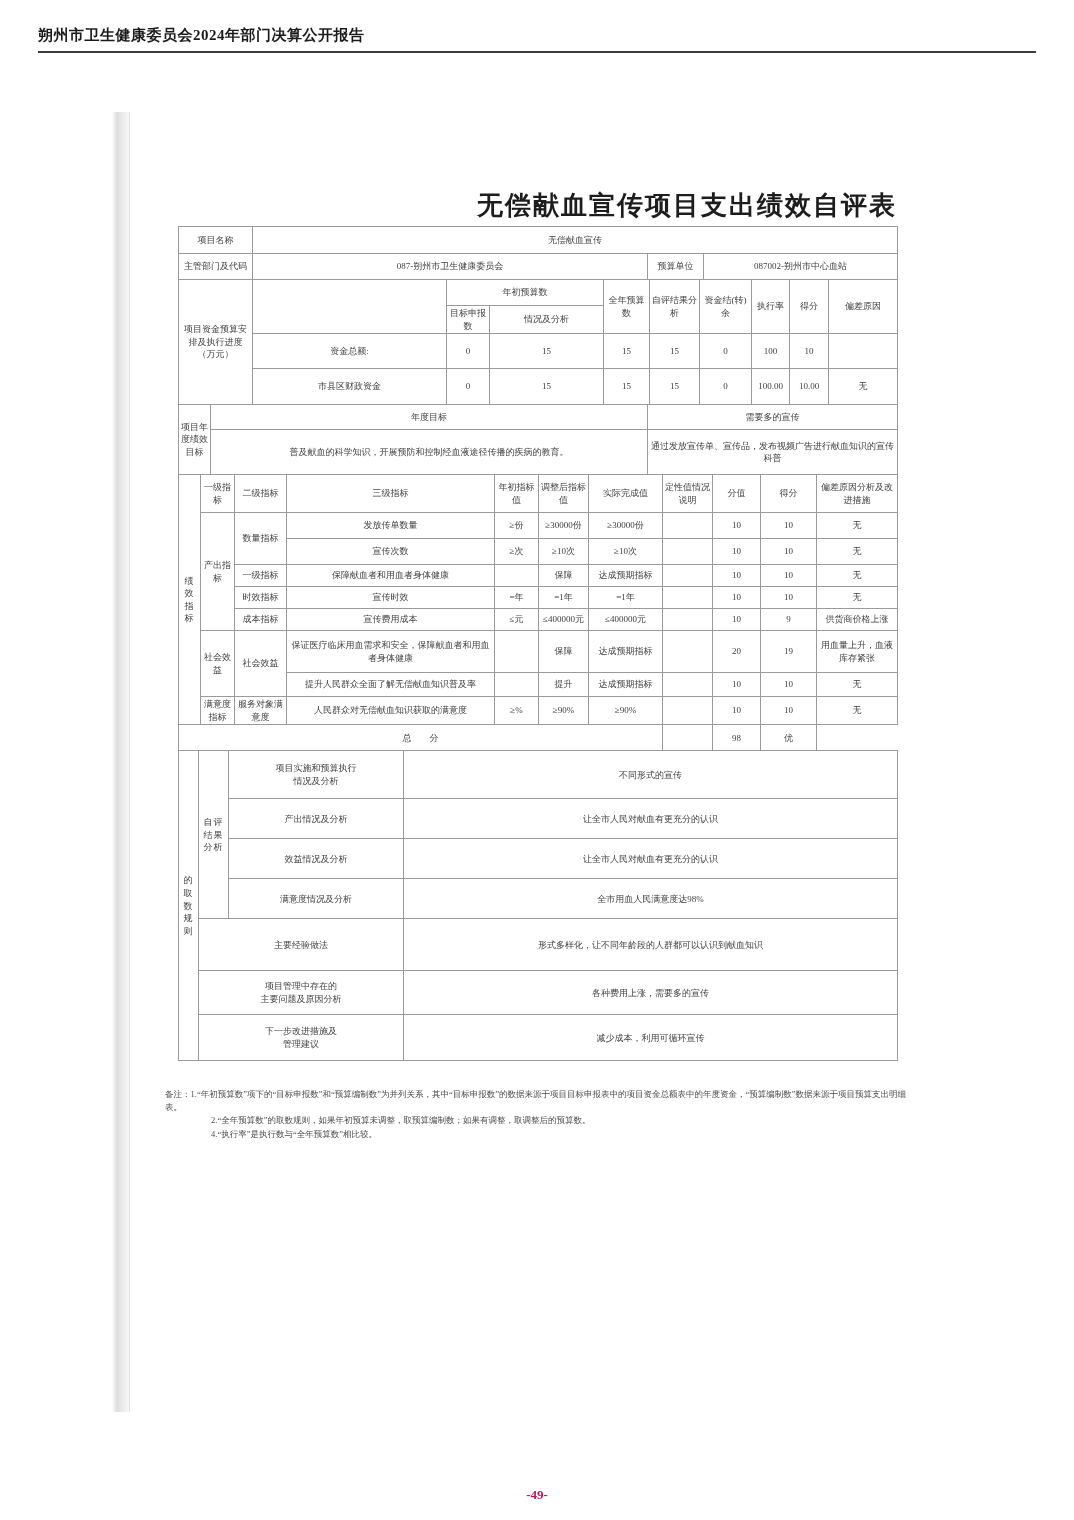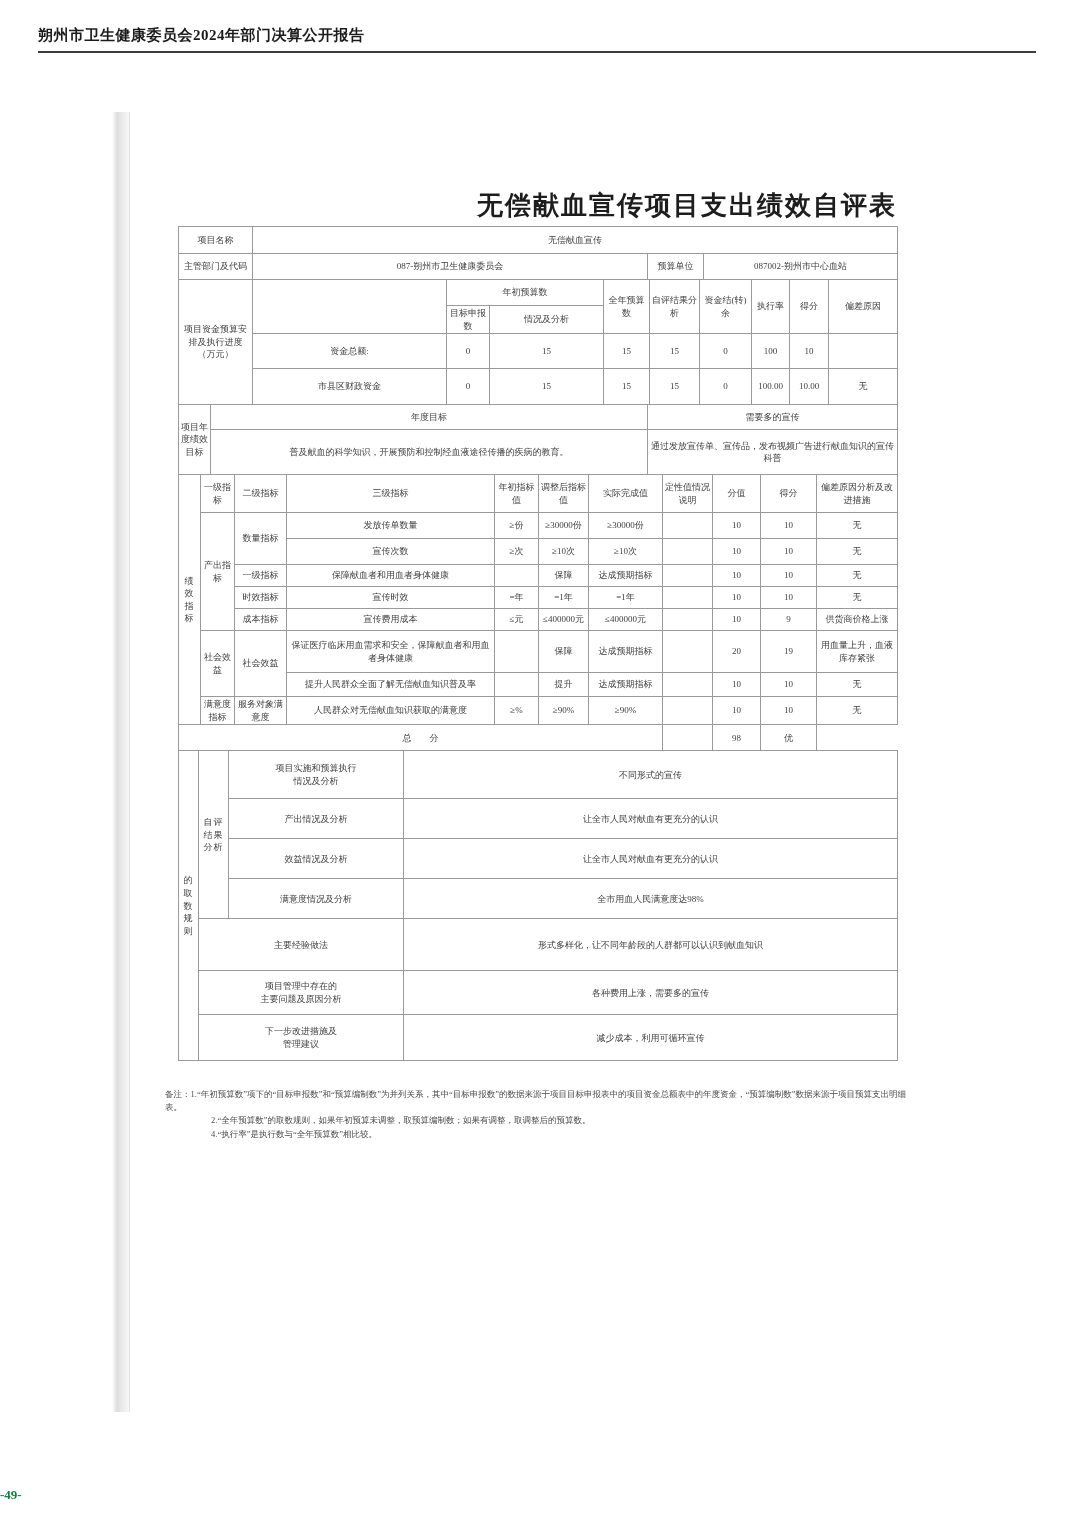--- a/index.html
+++ b/index.html
@@ -57,21 +57,21 @@
 
   .notes{
     position:absolute;left:165px;top:1088px;width:742px;
     font-size:8.5px;line-height:1.55;color:#4a4a4a;
   }
   .notes .n1{text-indent:0;}
   .notes .nrest{margin-left:46px;}
 
   .doc-footer{
     position:absolute;left:0;top:1487px;width:1074px;
-    text-align:left;font-size:13px;font-weight:bold;color:#15803d;
+    text-align:center;font-size:13px;font-weight:bold;color:#be185d;
   }
 </style>
 </head>
 <body>
 
 <div class="page">
 
   <div class="doc-header">朔州市卫生健康委员会2024年部门决算公开报告</div>
 
   <div class="scan-strip"></div>

